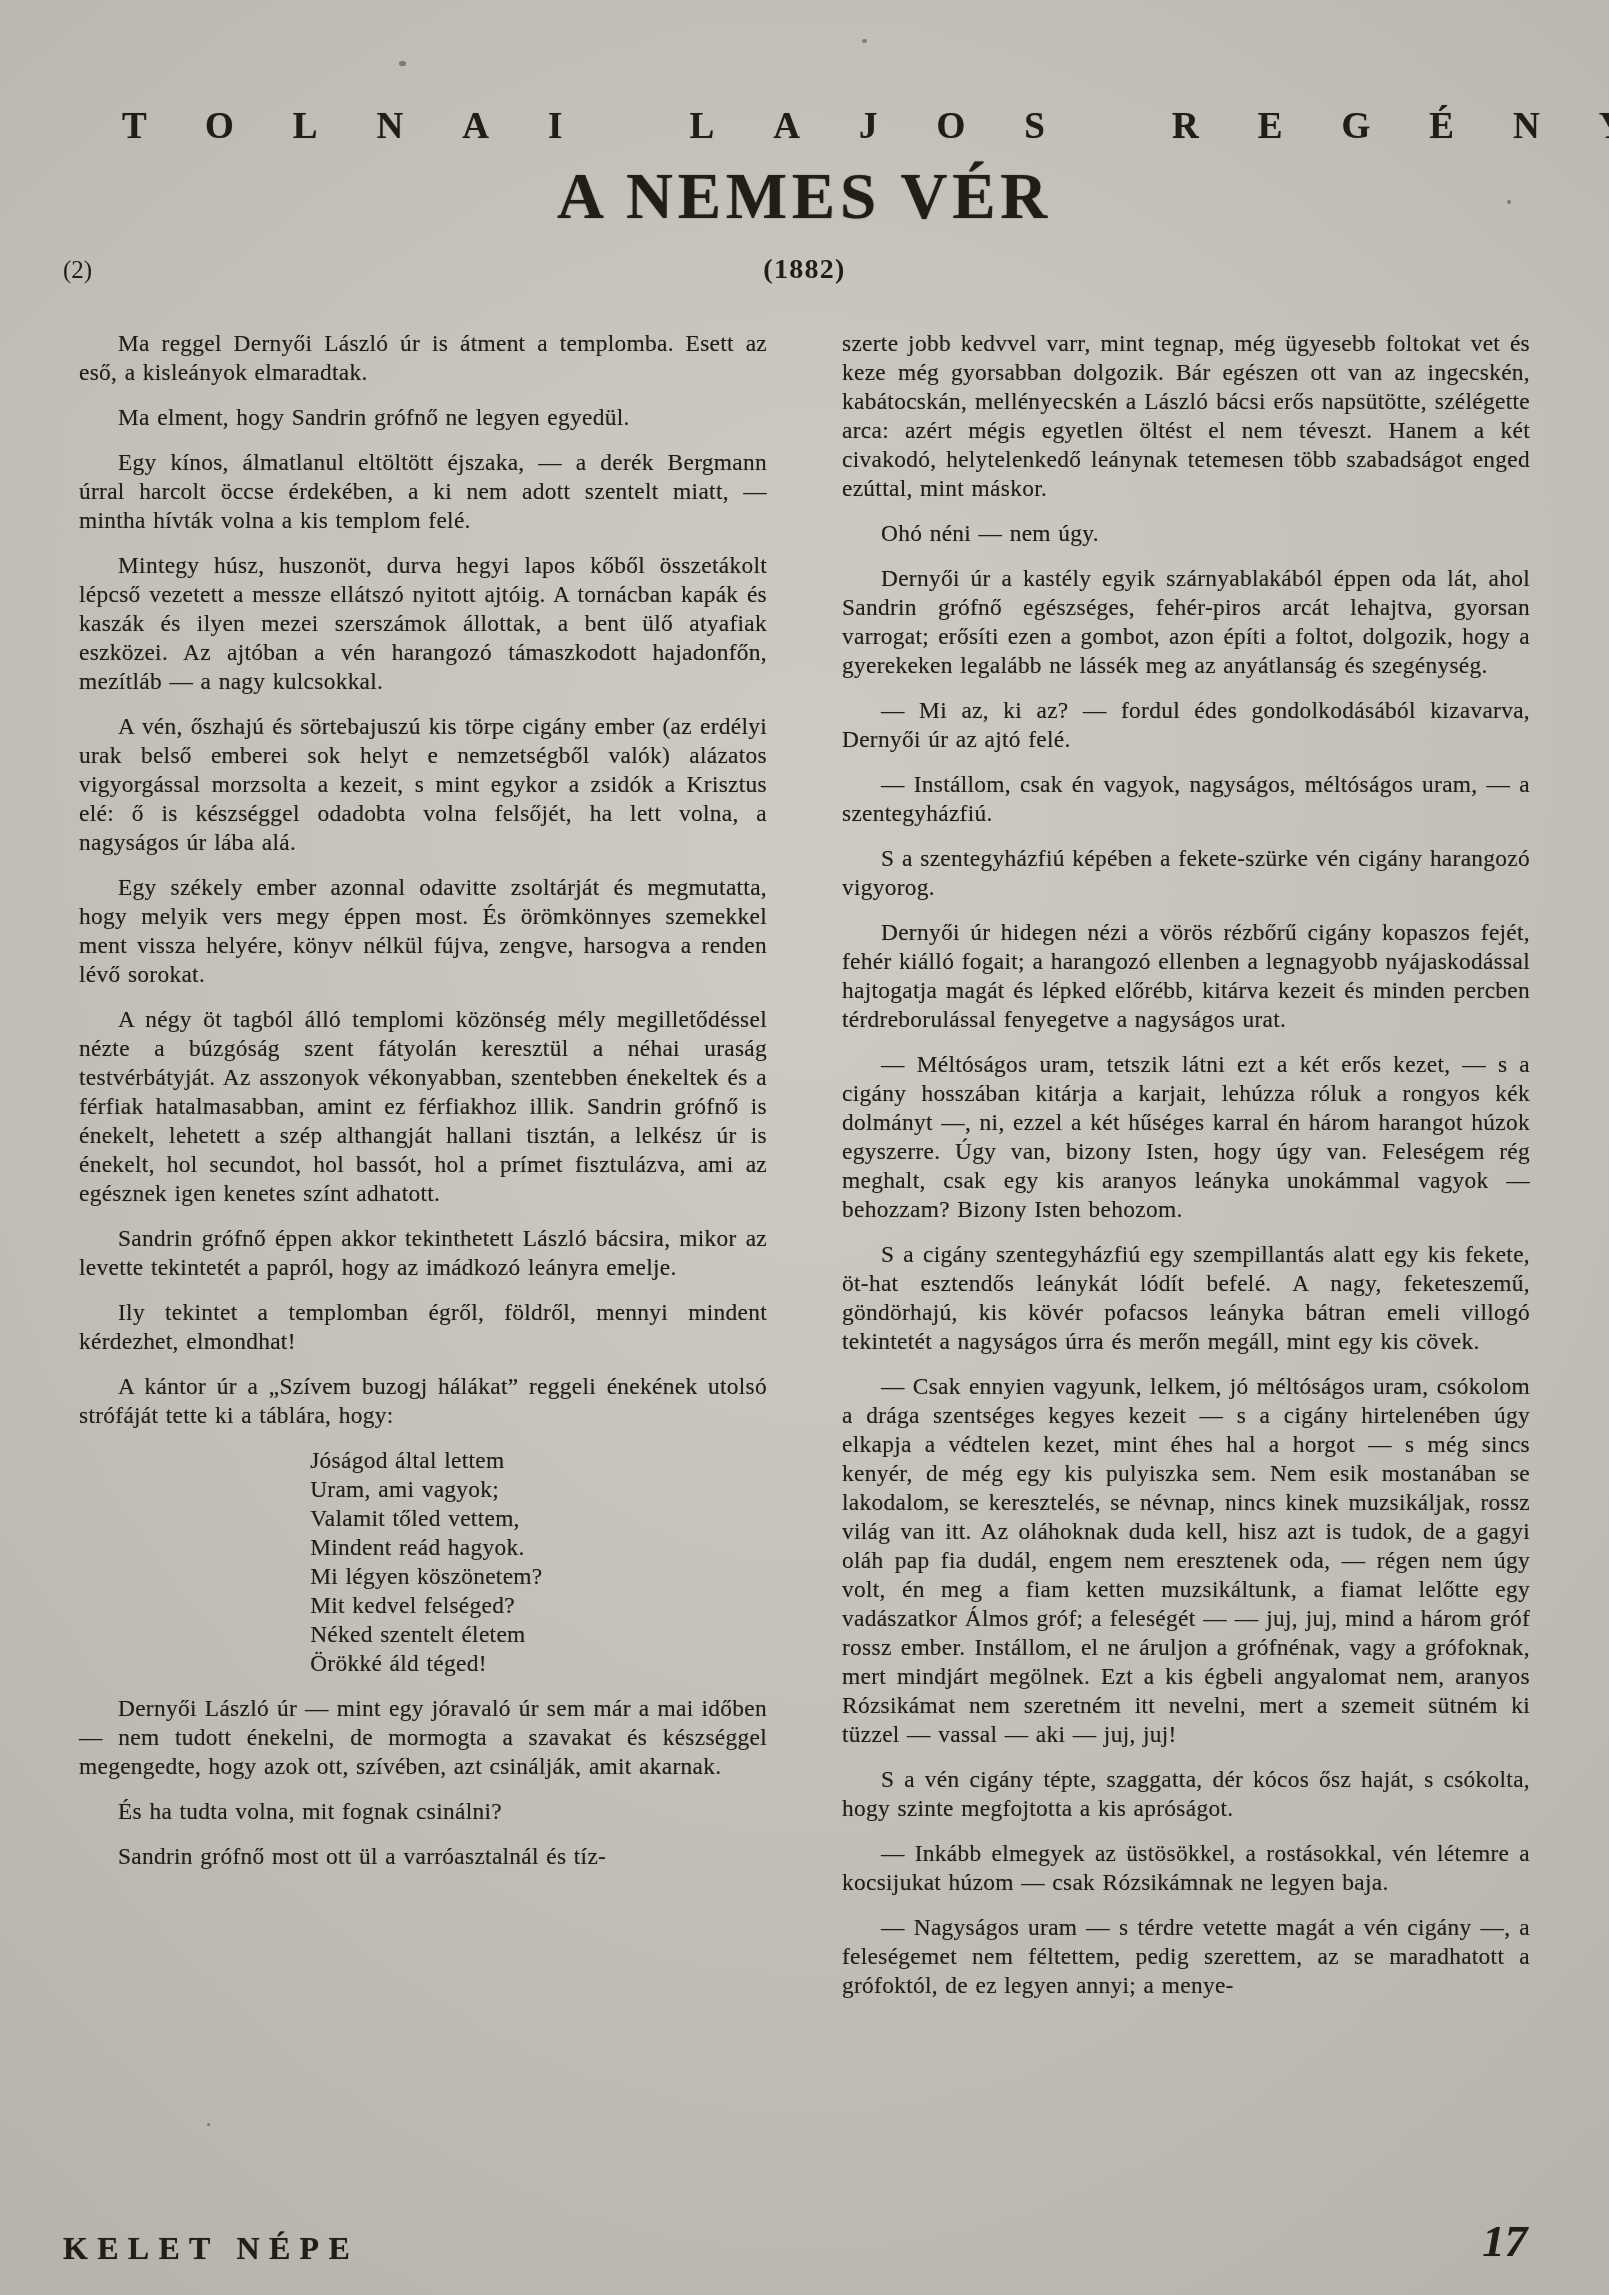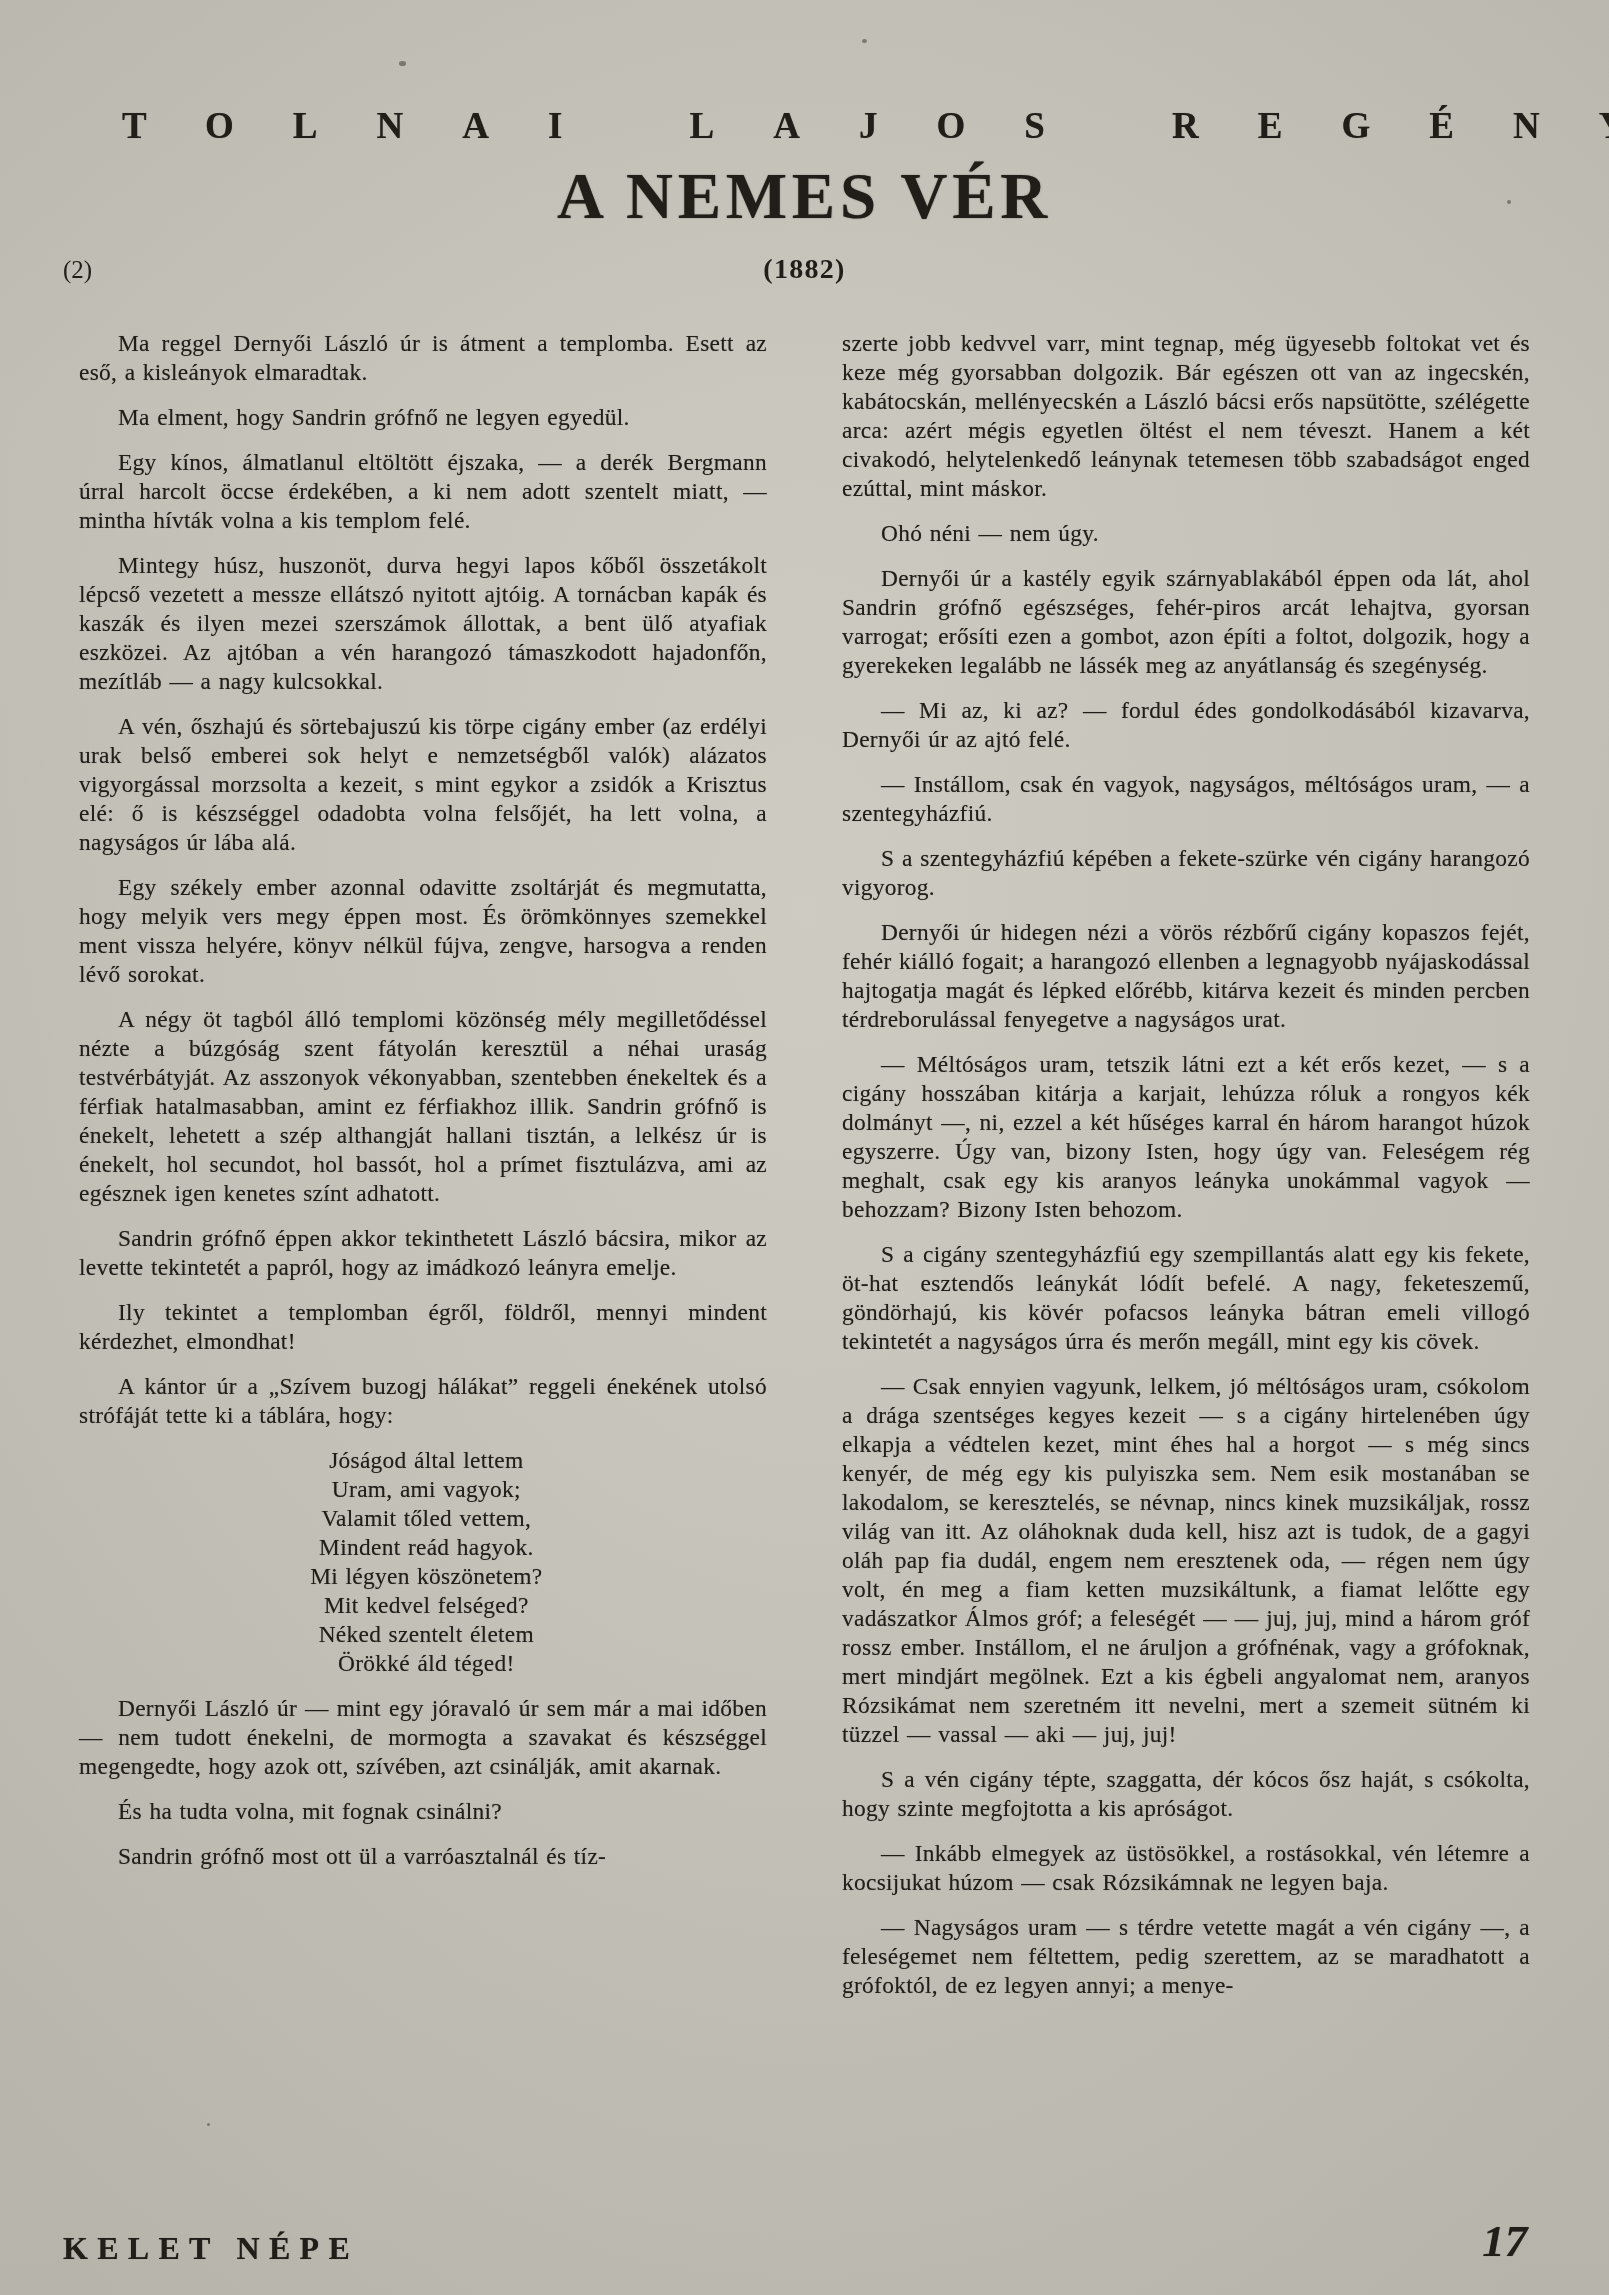--- a/index.html
+++ b/index.html
@@ -69,21 +69,21 @@
     text-shadow: 0 0 0.7px rgba(30,27,22,.45);
   }
   .col { width: 720px; }
   .col p { margin: 16px; text-indent: 39px; }
   .col p.no-indent { text-indent: 0; }
 
   .verse {
     width: fit-content;
     margin: 4px auto 4px auto;
     padding-left: 6.7px;
-    text-align: center;
+    text-align: left;
   }
   .verse div { white-space: nowrap; }
 
   
   .footer {
     position: absolute;
     left: 63px;
     right: 63px;
     bottom: 28px;
     display: flex;

